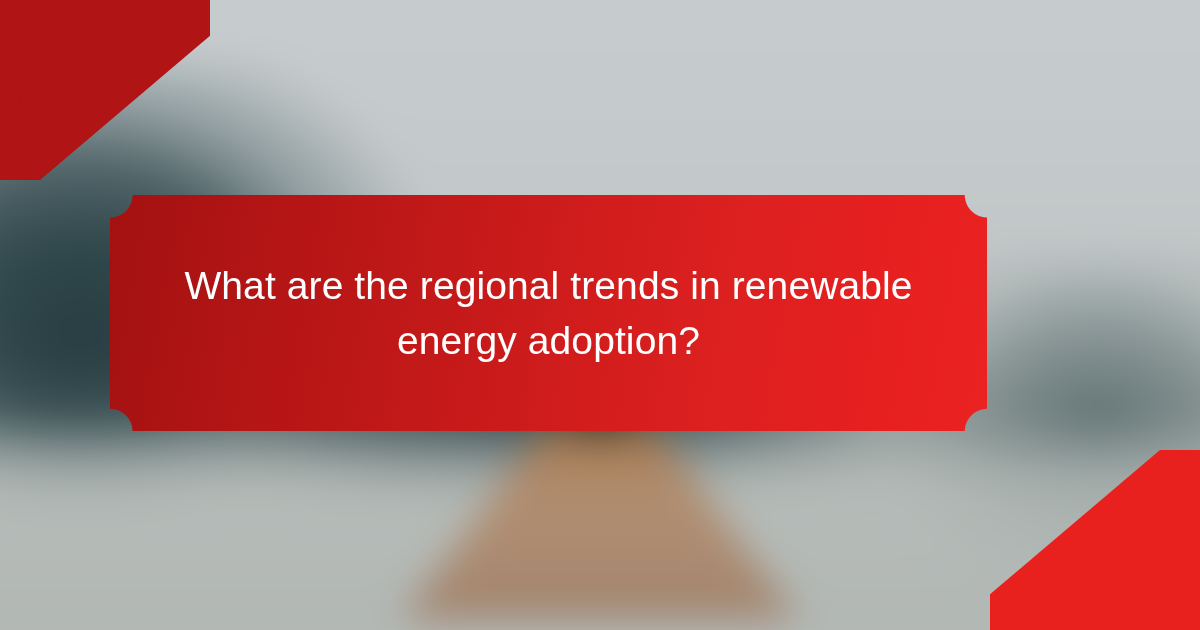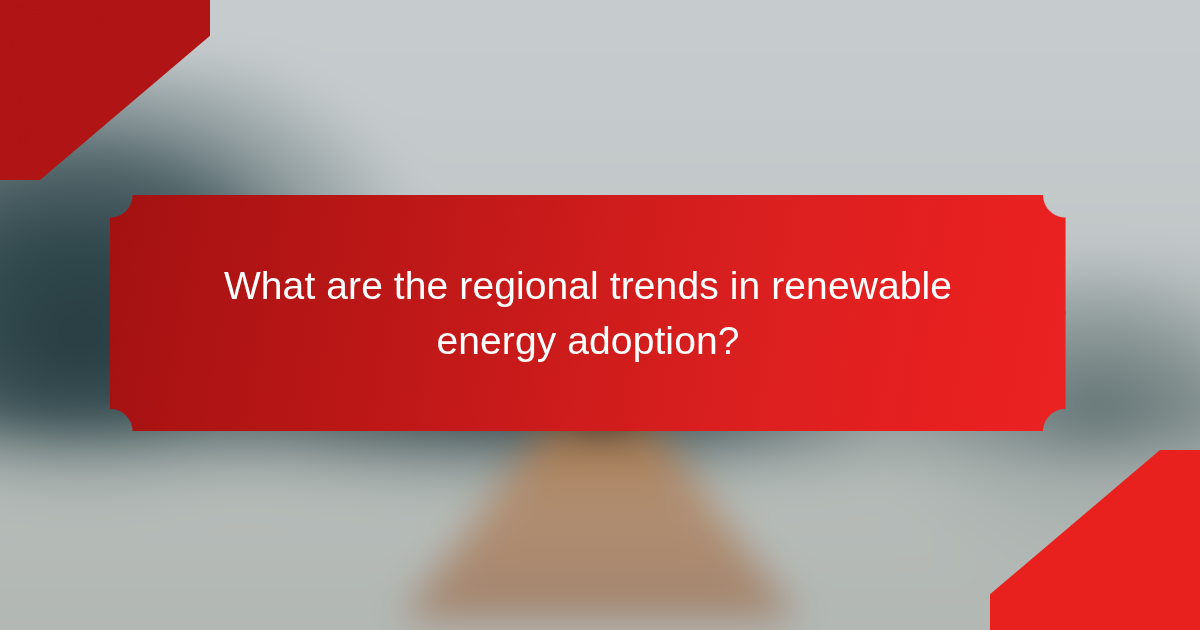--- a/index.html
+++ b/index.html
@@ -180,21 +180,21 @@
         rgba(190,198,198,0.10) 40%,
         rgba(190,196,194,0.14) 70%,
         rgba(198,202,200,0.24) 100%);
   }
 
   
   .banner {
     position: absolute;
     left: 110px;
     top: 195px;
-    width: 956px;
+    width: 877px;
     height: 236px;
     background: linear-gradient(100deg,
       #a31111 0%,
       #b01414 14%,
       #c01818 34%,
       #d01c1c 52%,
       #dd2020 70%,
       #e61f1f 86%,
       #ea2222 100%);
     

